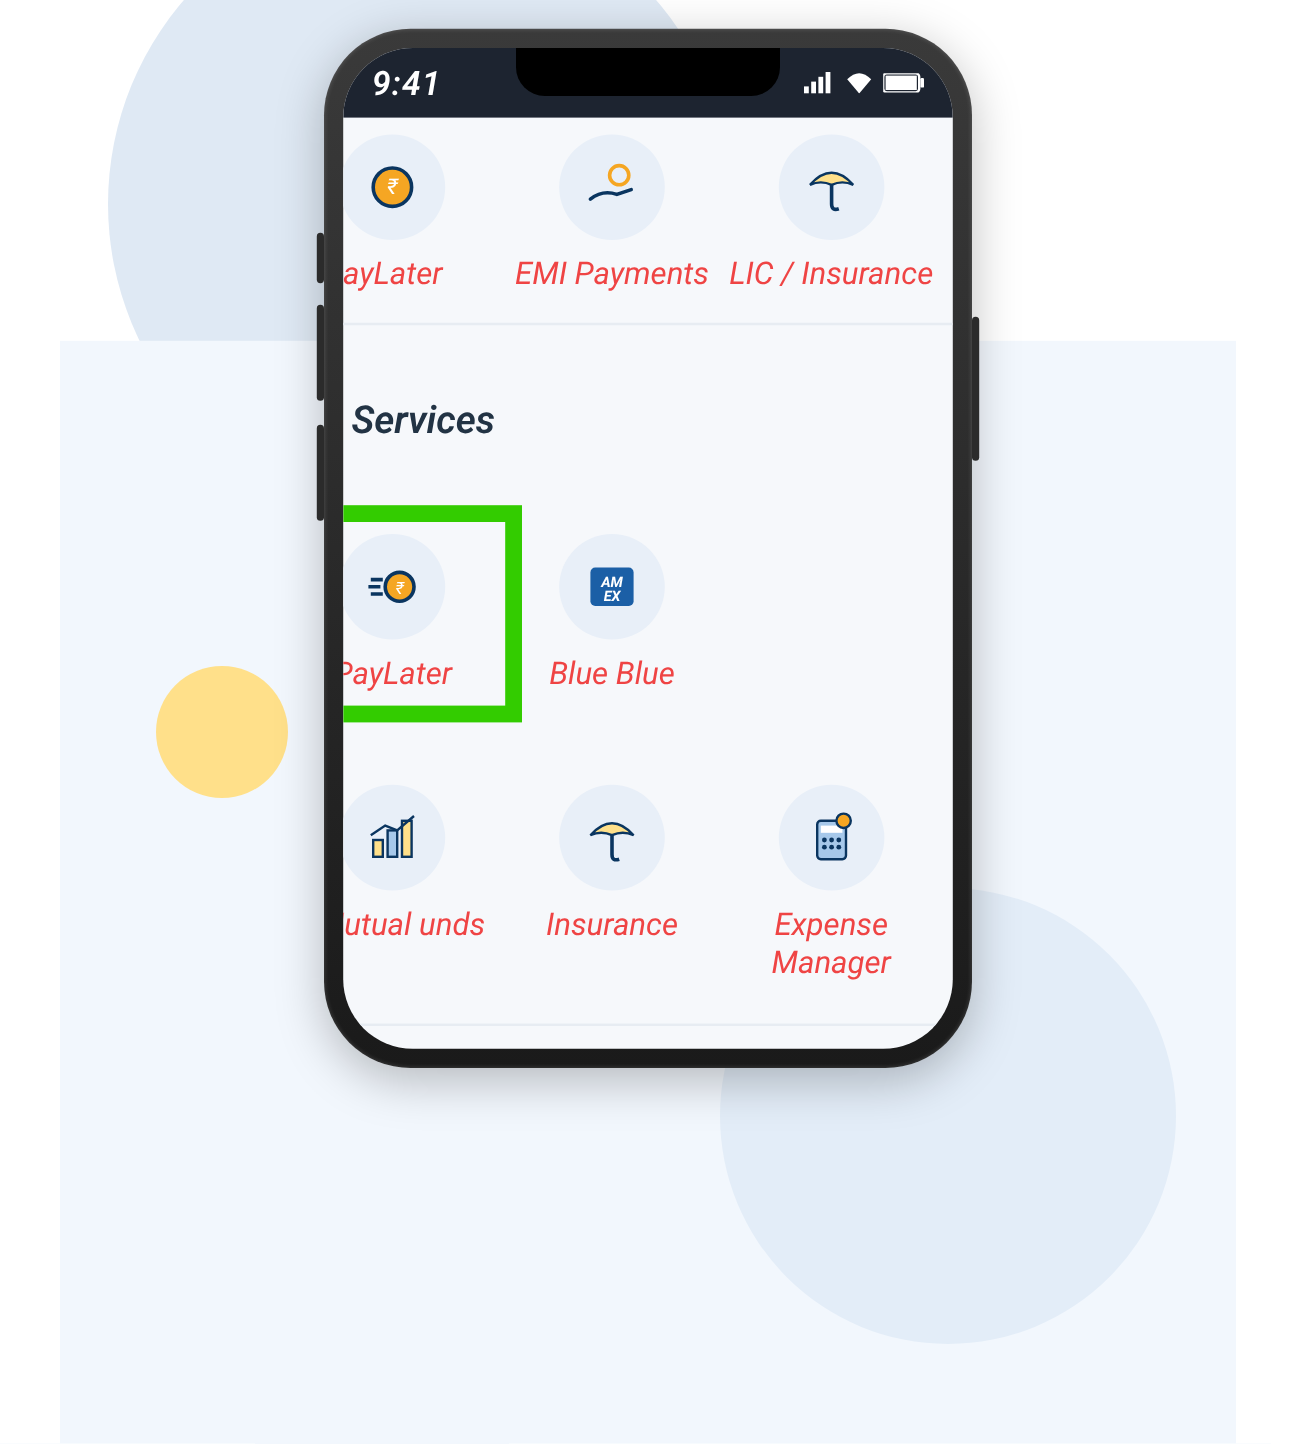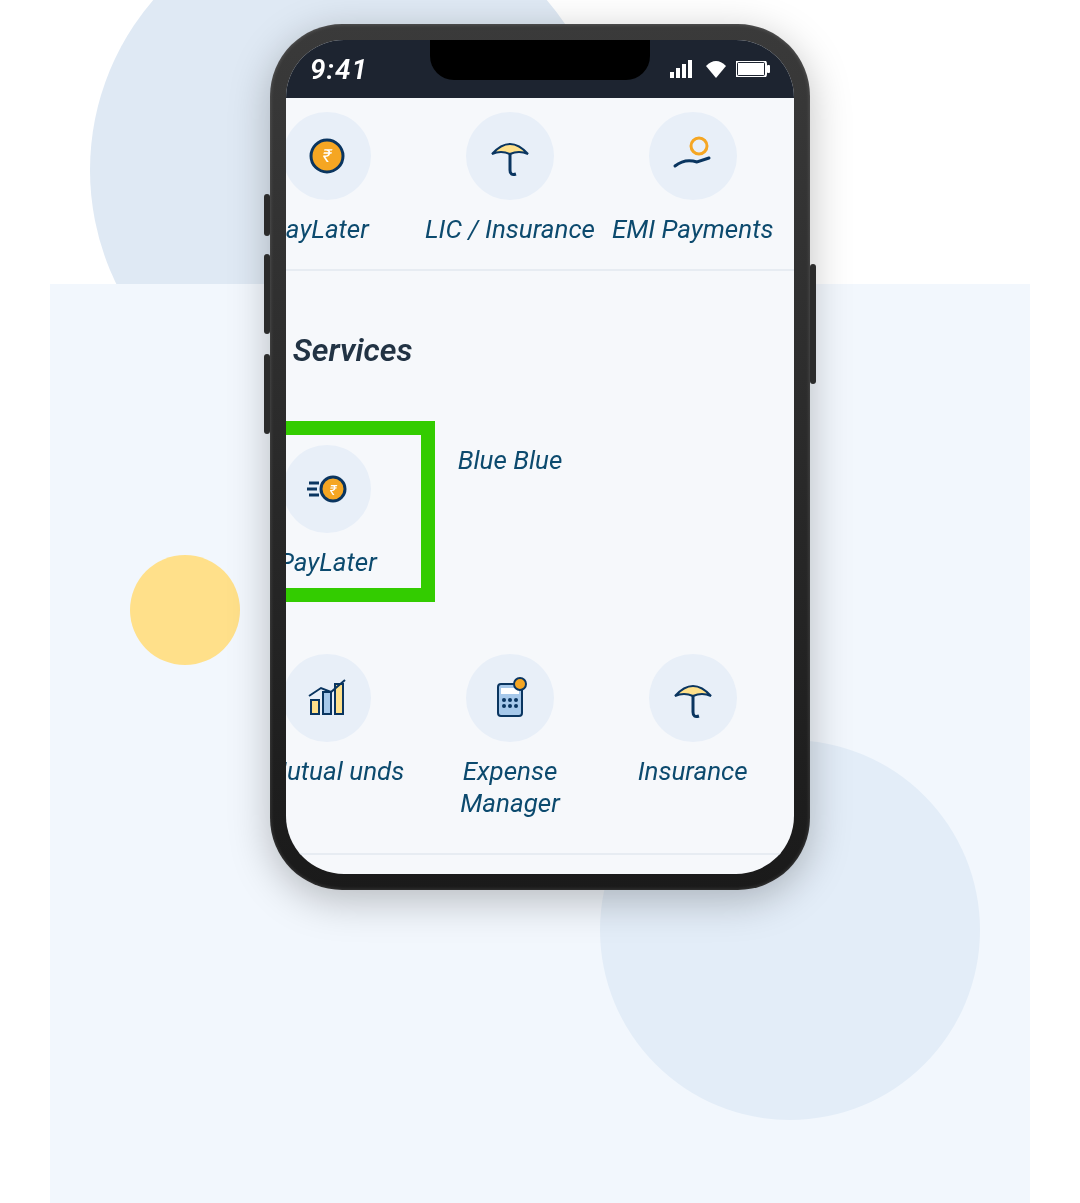--- a/index.html
+++ b/index.html
@@ -108,21 +108,21 @@
     text-align: center;
     cursor: pointer;
   }
   .tile .icon-wrap {
     width: 88px; height: 88px; border-radius: 50%;
     background: #e8eff8;
     display: flex; align-items: center; justify-content: center;
   }
   .tile .label {
     font-size: 26px;
-    color: #0c4a6e;
+    color: #ef4444;
     line-height: 1.2;
   }
   .divider { height: 2px; background: #e7ecf2; margin: 0 0 0 0; }
   .section-title {
     font-size: 32px;
     font-weight: 600;
     color: #223344;
     padding: 60px 10px 30px 10px;
   }
 
@@ -186,34 +186,34 @@
               <svg viewBox="0 0 48 48">
                   <circle cx="24" cy="24" r="16" fill="#f5a623" stroke="#0a3560" stroke-width="3"></circle>
                   <text x="24" y="30" text-anchor="middle" font-size="18" fill="#fff">₹</text>
                 </svg>
             </div>
             <div class="label">ayLater</div>
           </div>
           <div class="tile">
             <div class="icon-wrap">
               <svg viewBox="0 0 48 48">
+                  <circle cx="30" cy="14" r="8" fill="none" stroke="#f5a623" stroke-width="3"></circle>
+                  <path d="M6 34 Q16 26 28 30 L40 26" fill="none" stroke="#0a3560" stroke-width="3" stroke-linecap="round"></path>
+                </svg>
+            </div>
+            <div class="label">EMI Payments</div>
+          </div>
+          <div class="tile">
+            <div class="icon-wrap">
+              <svg viewBox="0 0 48 48">
                   <path d="M6 22 Q24 2 42 22 Q33 18 24 22 Q15 18 6 22 Z" fill="#ffe08a" stroke="#0a3560" stroke-width="2"></path>
                   <path d="M24 22 V38 Q24 44 30 42" fill="none" stroke="#0a3560" stroke-width="3"></path>
                 </svg>
             </div>
             <div class="label">LIC / Insurance</div>
-          </div>
-          <div class="tile">
-            <div class="icon-wrap">
-              <svg viewBox="0 0 48 48">
-                  <circle cx="30" cy="14" r="8" fill="none" stroke="#f5a623" stroke-width="3"></circle>
-                  <path d="M6 34 Q16 26 28 30 L40 26" fill="none" stroke="#0a3560" stroke-width="3" stroke-linecap="round"></path>
-                </svg>
-            </div>
-            <div class="label">EMI Payments</div>
           </div>
         </div>
 
         <div class="divider"></div>
 
         <div class="section-title">cial Services</div>
 
         <div class="tile-row" style="padding-top:46px; padding-bottom:46px;">
           <div class="tile highlight">
             <div class="icon-wrap">
@@ -221,61 +221,68 @@
                   <line x1="6" y1="18" x2="16" y2="18" stroke="#0a3560" stroke-width="3"></line>
                   <line x1="4" y1="24" x2="14" y2="24" stroke="#0a3560" stroke-width="3"></line>
                   <line x1="6" y1="30" x2="16" y2="30" stroke="#0a3560" stroke-width="3"></line>
                   <circle cx="30" cy="24" r="12" fill="#f5a623" stroke="#0a3560" stroke-width="3"></circle>
                   <text x="30" y="30" text-anchor="middle" font-size="14" fill="#fff">₹</text>
                 </svg>
             </div>
             <div class="label">PayLater</div>
           </div>
           <div class="tile">
+            <div class="icon-wrap">
+              <svg viewBox="0 0 48 48">
+                  <rect x="6" y="8" width="36" height="32" rx="4" fill="#1b5fa6"></rect>
+                  <text x="24" y="24" text-anchor="middle" font-size="12" font-weight="700" fill="#fff">AM</text>
+                  <text x="24" y="36" text-anchor="middle" font-size="12" font-weight="700" fill="#fff">EX</text>
+                </svg>
+            </div>
             <div class="label">Blue Blue</div>
           </div>
         </div>
 
         <div class="tile-row" style="padding-top:30px;">
           <div class="tile">
             <div class="icon-wrap">
               <svg viewBox="0 0 48 48">
                   <rect x="8" y="26" width="8" height="14" fill="#ffe08a" stroke="#0a3560" stroke-width="2"></rect>
                   <rect x="20" y="18" width="8" height="22" fill="#a6c8ea" stroke="#0a3560" stroke-width="2"></rect>
                   <rect x="32" y="10" width="8" height="30" fill="#ffe08a" stroke="#0a3560" stroke-width="2"></rect>
                   <path d="M6 22 L18 14 L28 18 L42 6" fill="none" stroke="#0a3560" stroke-width="2"></path>
                 </svg>
             </div>
             <div class="label">t Mutual unds</div>
+          </div>
+          <div class="tile">
+            <div class="icon-wrap">
+              <svg viewBox="0 0 48 48">
+                  <path d="M6 22 Q24 2 42 22 Q33 18 24 22 Q15 18 6 22 Z" fill="#ffe08a" stroke="#0a3560" stroke-width="2"></path>
+                  <path d="M24 22 V38 Q24 44 30 42" fill="none" stroke="#0a3560" stroke-width="3"></path>
+                </svg>
+            </div>
+            <div class="label">Insurance</div>
           </div>
           <div class="tile">
             <div class="icon-wrap">
               <svg viewBox="0 0 48 48">
                   <rect x="12" y="10" width="24" height="32" rx="3" fill="#a6c8ea" stroke="#0a3560" stroke-width="2"></rect>
                   <rect x="15" y="14" width="18" height="6" fill="#fff"></rect>
                   <circle cx="18" cy="26" r="2" fill="#0a3560"></circle>
                   <circle cx="24" cy="26" r="2" fill="#0a3560"></circle>
                   <circle cx="30" cy="26" r="2" fill="#0a3560"></circle>
                   <circle cx="18" cy="32" r="2" fill="#0a3560"></circle>
                   <circle cx="24" cy="32" r="2" fill="#0a3560"></circle>
                   <circle cx="30" cy="32" r="2" fill="#0a3560"></circle>
                   <circle cx="34" cy="10" r="6" fill="#f5a623" stroke="#0a3560" stroke-width="2"></circle>
                 </svg>
             </div>
             <div class="label">Expense Manager</div>
           </div>
-          <div class="tile">
-            <div class="icon-wrap">
-              <svg viewBox="0 0 48 48">
-                  <path d="M6 22 Q24 2 42 22 Q33 18 24 22 Q15 18 6 22 Z" fill="#ffe08a" stroke="#0a3560" stroke-width="2"></path>
-                  <path d="M24 22 V38 Q24 44 30 42" fill="none" stroke="#0a3560" stroke-width="3"></path>
-                </svg>
-            </div>
-            <div class="label">Insurance</div>
-          </div>
         </div>
 
         <div class="divider" style="margin-top:10px;"></div>
 
         <div class="section-title">Card Zone</div>
 
       </div>
     </div>
   </div>
 </div>

